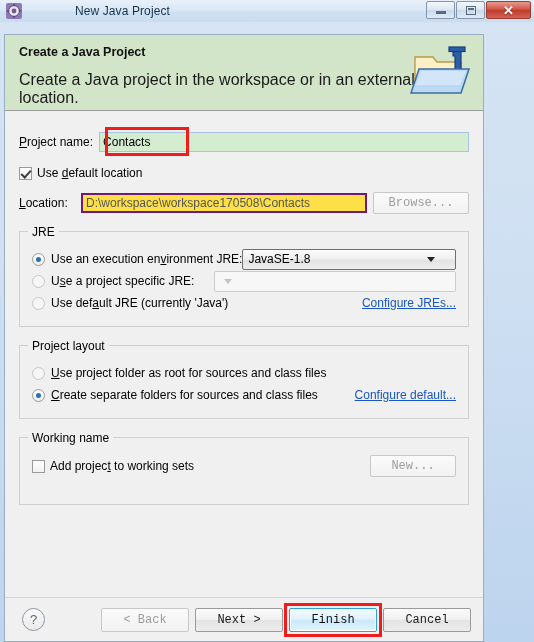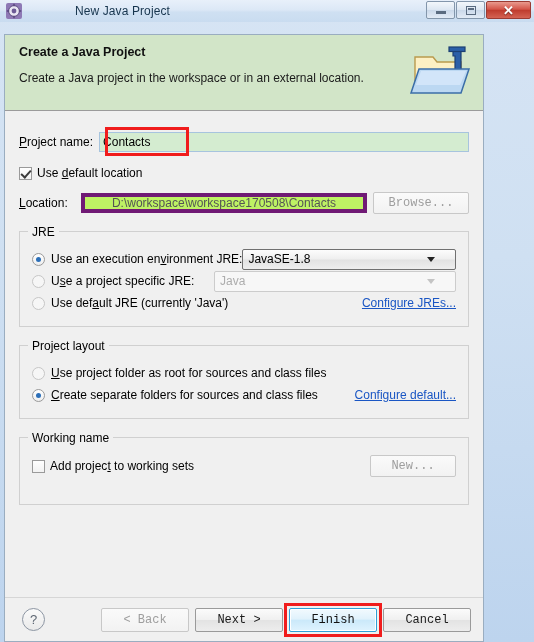--- a/index.html
+++ b/index.html
@@ -124,21 +124,21 @@
     box-sizing: border-box;
     padding: 10px 14px 0 14px;
   }
   .banner-title {
     font-size: 12.5px;
     font-weight: bold;
     color: #101010;
     margin: 0 0 12px 0;
   }
   .banner-desc {
-    font-size: 12px;
+    font-size: 16px;
     color: #1a1a1a;
     margin: 0;
   }
   .banner-graphic {
     position: absolute;
     right: 8px;
     top: 6px;
     width: 66px;
     height: 60px;
   }
@@ -179,24 +179,23 @@
     border: 1px solid #a7c4de;
     background: #d4ecd0;
     font-family: "Liberation Sans", sans-serif;
     font-size: 12px;
     color: #000;
     padding: 1px 3px;
     line-height: 17px;
     outline: none;
   }
   .text-input.disabled {
-    background: #bef264;
-    border: 4px solid #701a75;
+    background: #fde047;
+    border: 2px solid #701a75;
     color: #555;
-    text-align: center;
   }
 
   
   .annot {
     position: absolute;
     border: 3px solid #f01c1c;
     box-sizing: border-box;
     pointer-events: none;
     z-index: 30;
   }
@@ -512,21 +511,20 @@
           <span class="combo jre-combo">
             <span class="combo-val">JavaSE-1.8</span>
             <span class="arrow"></span>
           </span>
         </div>
 
         <div class="radio-row">
           <span class="radio off"></span>
           <span class="lbl">U<span class="u">s</span>e a project specific JRE:</span>
           <span class="combo jre-combo disabled">
-            <span class="combo-val">Java</span>
             <span class="arrow"></span>
           </span>
         </div>
 
         <div class="radio-row">
           <span class="radio off"></span>
           <span class="lbl">Use def<span class="u">a</span>ult JRE (currently 'Java')</span>
           <span class="link">Configure JREs...</span>
         </div>
       </div>

